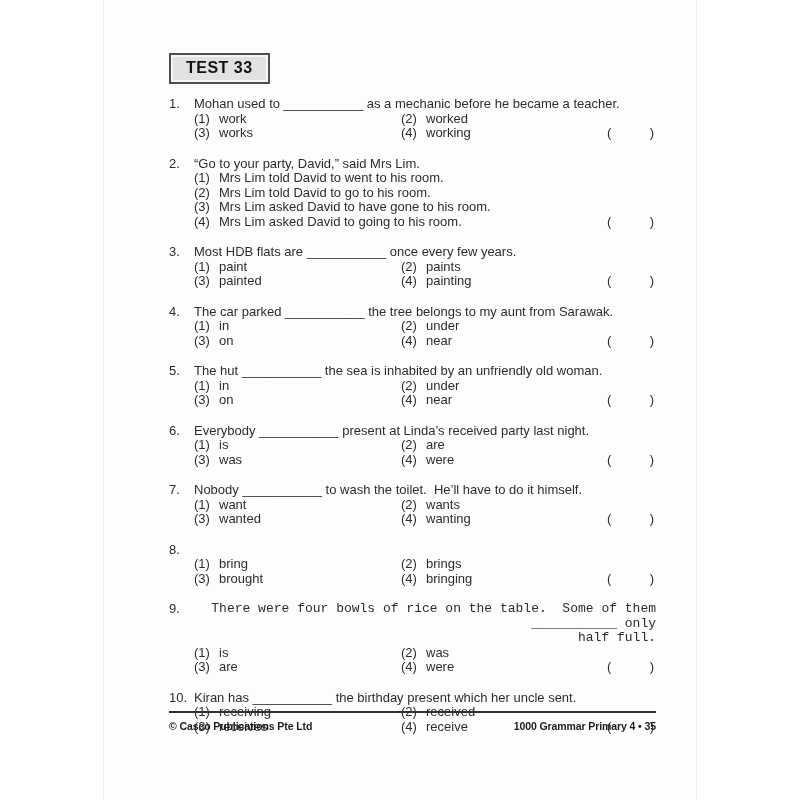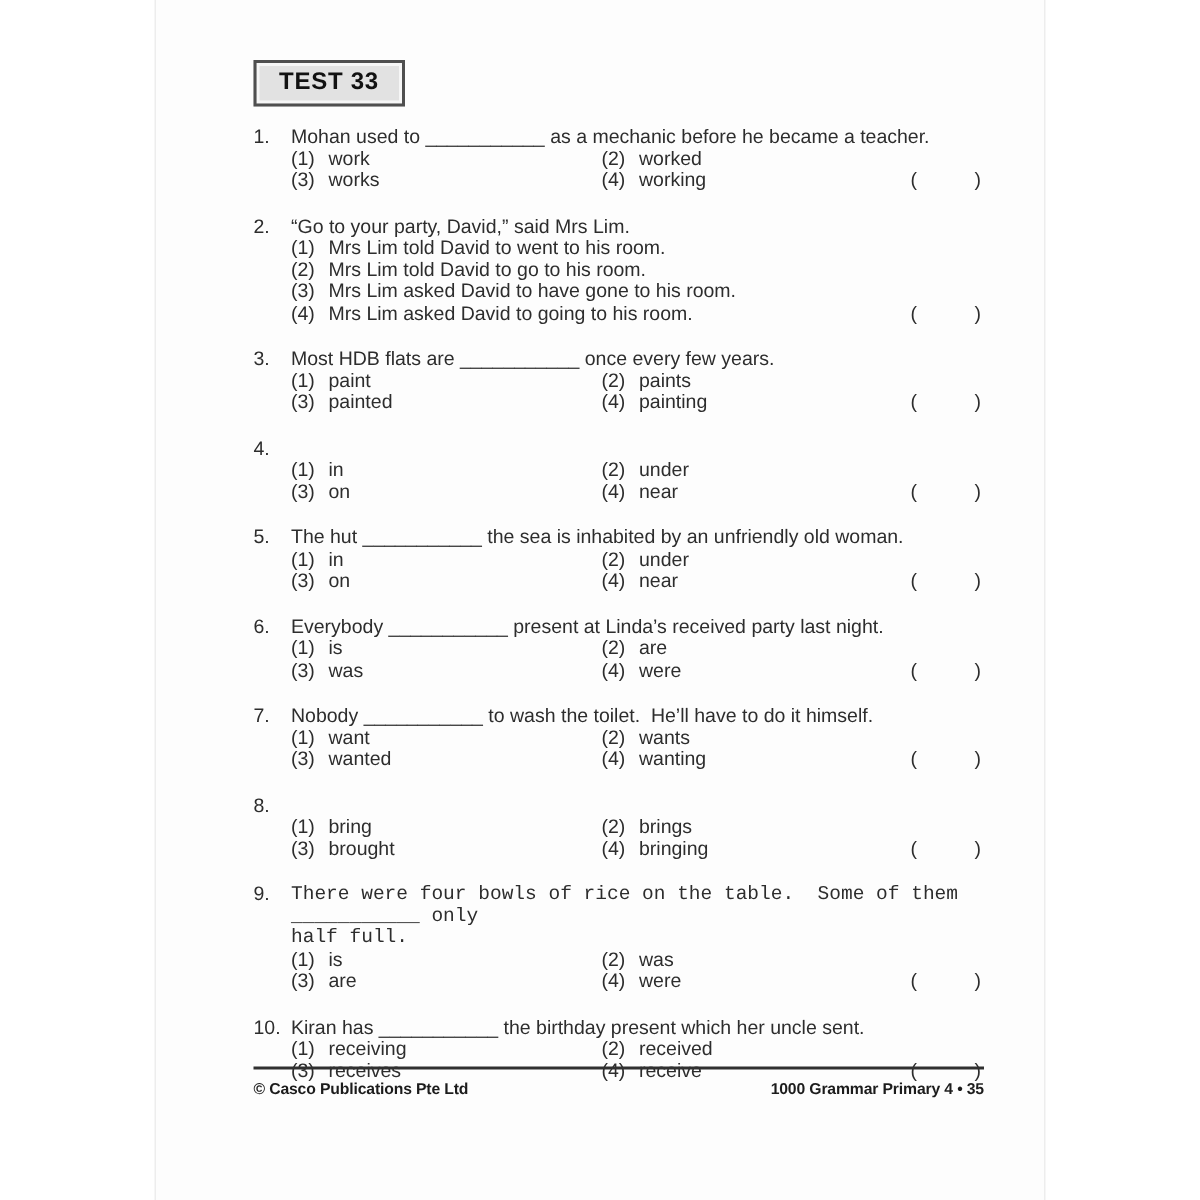--- a/index.html
+++ b/index.html
@@ -12,32 +12,33 @@
     position:absolute;left:103px;top:0;width:594px;height:800px;
     background:#fdfdfd;border-left:1px solid #ededed;border-right:1px solid #ededed;
     box-sizing:border-box;
   }
   .content{position:absolute;left:65px;top:40px;width:487px;}
   .test-box{
     display:inline-block;border:2px solid #4f4f4f;background:#e2e2e2;
     box-shadow:inset 0 0 0 2px #f6f6f6;
     padding:4px 15px 5px 15px;font-weight:bold;font-size:16px;color:#121212;
     letter-spacing:0.5px;
+    margin-top:13px;
   }
   .instruction{
     margin-top:11px;font-weight:bold;font-size:12.6px;color:#161616;
     letter-spacing:-0.2px;white-space:nowrap;
   }
   .questions{margin-top:13px;}
   .question{
     position:relative;margin-bottom:16px;font-size:13px;line-height:14.5px;
   }
   .stem-row{display:flex;}
   .q-num{width:25px;flex:none;}
-  .q-stem{white-space:pre;}
+  .q-stem{white-space:pre;text-align:right;}
   .q-stem.wrap{white-space:pre-wrap;font-family:Liberation Mono, monospace;}
   .options{margin-left:25px;}
   .options.twocol{display:grid;grid-template-columns:207px 1fr;}
   .option{display:flex;}
   .opt-num{width:25px;flex:none;}
   .answer-brackets{
     position:absolute;right:2px;bottom:0;width:47px;height:14.5px;
     display:flex;justify-content:space-between;font-size:13px;color:#2d2d2d;
   }
   .footer{position:absolute;left:65px;top:711px;width:487px;}
@@ -137,20 +138,21 @@
             </div>
           </div>
           <div class="answer-brackets">
             <span>(</span>
             <span>)</span>
           </div>
         </div>
         <div class="question">
           <div class="stem-row">
             <span class="q-num">4.</span>
+            <div class="q-stem">The car parked ___________ the tree belongs to my aunt from Sarawak.</div>
           </div>
           <div class="options twocol">
             <div class="option">
               <span class="opt-num">(1)</span>
               <span class="opt-text">in</span>
             </div>
             <div class="option">
               <span class="opt-num">(2)</span>
               <span class="opt-text">under</span>
             </div>

